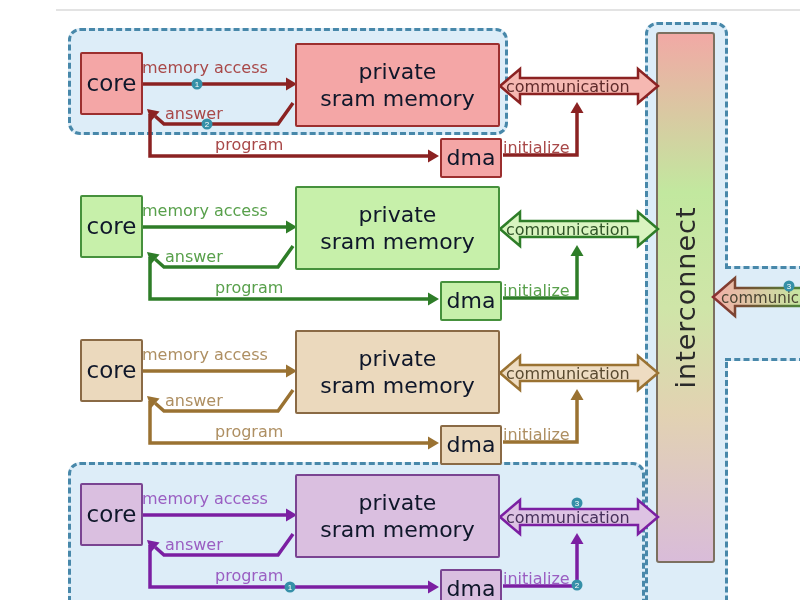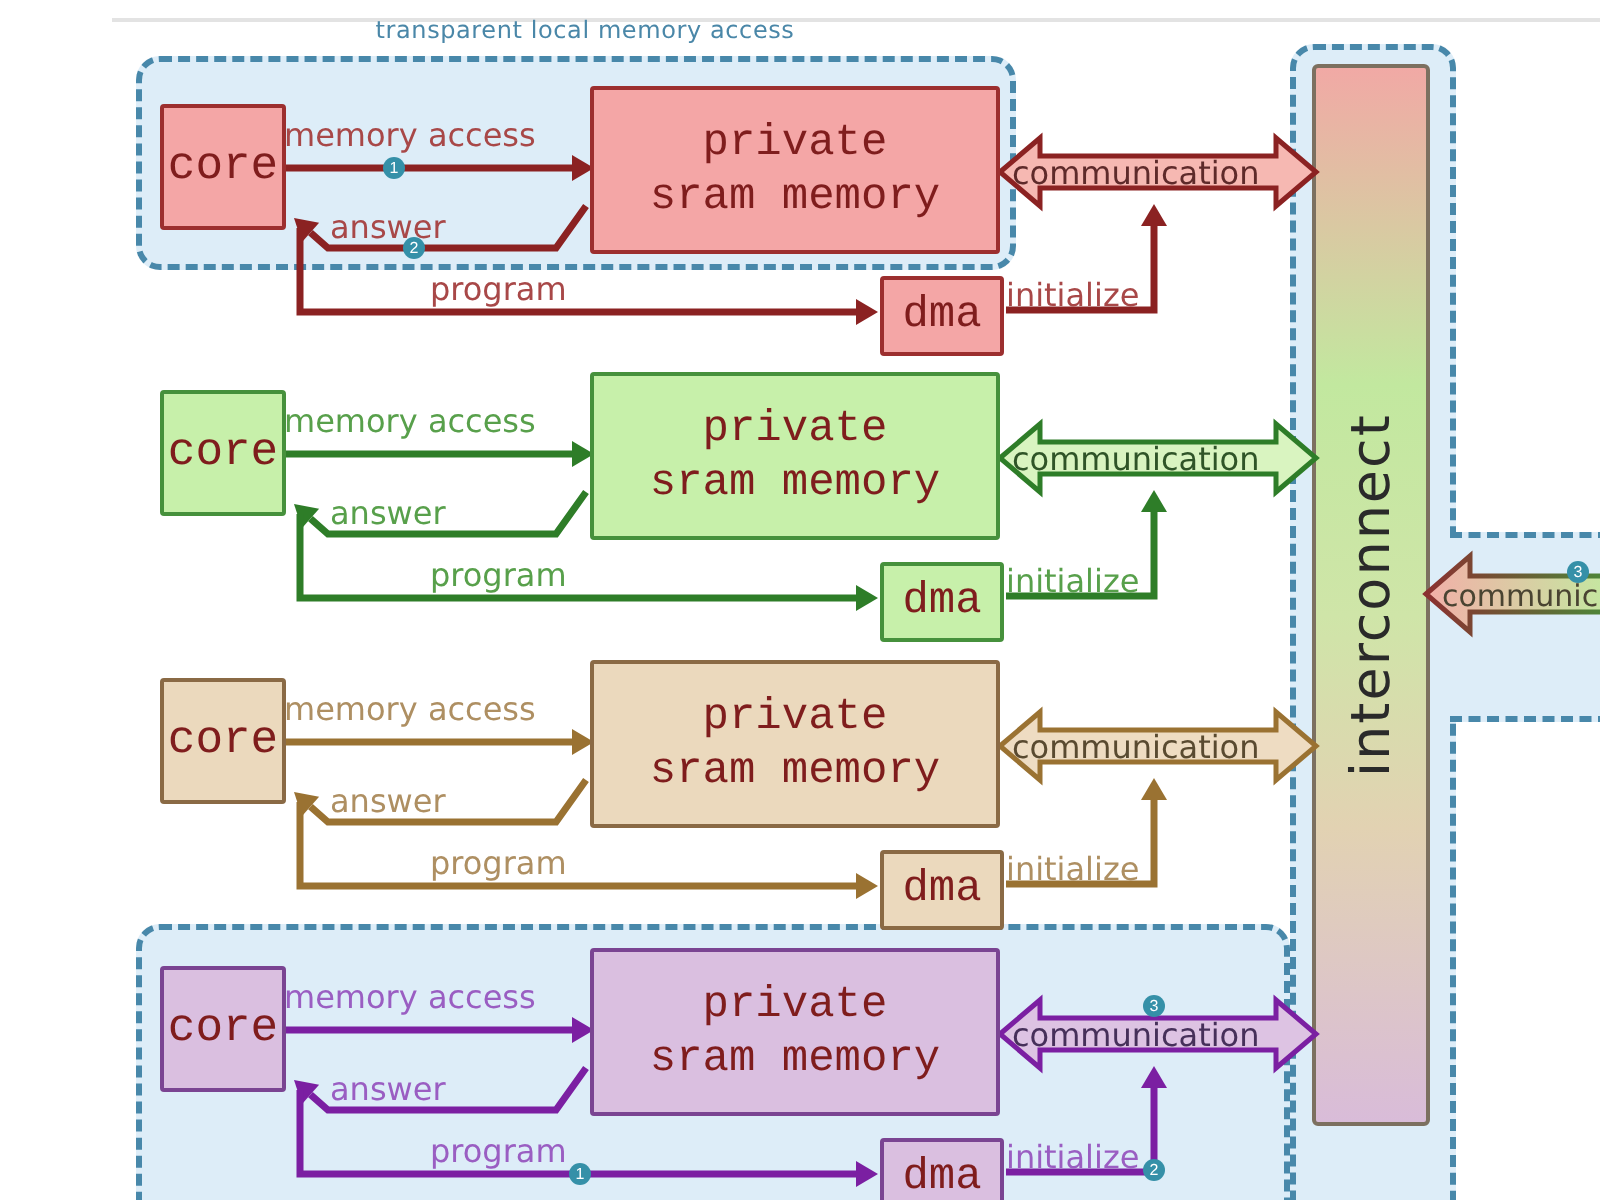--- a/index.html
+++ b/index.html
@@ -11,32 +11,31 @@
   .group{position:absolute;background:var(--group-bg);border:3px dashed var(--group-border);
          border-radius:12px;box-sizing:border-box;z-index:1;}
   .remote-box{position:absolute;left:725px;top:266px;width:80px;height:95px;background:var(--group-bg);
          border-top:3px dashed var(--group-border);border-bottom:3px dashed var(--group-border);
          box-sizing:border-box;z-index:1;}
   .ic-bar{position:absolute;left:656px;top:32px;width:59px;height:531px;border:2px solid #7c7060;
          border-radius:3px;box-sizing:border-box;z-index:2;display:flex;align-items:center;justify-content:center;}
   .ic-label{transform:rotate(-90deg);font-size:27px;color:#2a2a2a;white-space:nowrap;letter-spacing:1px;}
   #arrows{position:absolute;left:0;top:0;z-index:3;}
   .box{position:absolute;display:flex;flex-direction:column;align-items:center;justify-content:center;
-       text-align:center;box-sizing:border-box;border-radius:2px;color:#7f1d1d;z-index:4;line-height:1.25;font-family:Liberation Mono, monospace;}
+       text-align:center;box-sizing:border-box;border-radius:2px;color:#0f172a;z-index:4;line-height:1.25;}
   .lab{position:absolute;white-space:nowrap;z-index:4;}
   .badge{position:absolute;width:11px;height:11px;border-radius:50%;background:var(--badge);color:#fff;
          font-size:8px;line-height:11px;text-align:center;transform:translate(-50%,-50%);z-index:5;
          font-family:"Liberation Sans",sans-serif;}
 </style>
 </head>
 <body>
 
 <div class="canvas" id="cv" style="--group-bg: #ddedf8; --group-border: #4888aa; --badge: #3590a8; --caption: #4a87a8;">
   <div class="top-rule"></div>
-  <div class="top-label">transparent local memory access</div>
 
   <div class="group" style="left:645px;top:22px;width:83px;height:600px;"></div>
   <div class="remote-box"></div>
 
   <div class="ic-bar" id="icbar" style="background: linear-gradient(rgb(241, 169, 165) 0%, rgb(194, 232, 159) 30%, rgb(207, 229, 168) 52%, rgb(226, 210, 178) 72%, rgb(217, 188, 217) 100%);">
     <div class="ic-label">interconnect</div>
   </div>
 
   <svg id="arrows" width="800" height="600">
     <defs>

